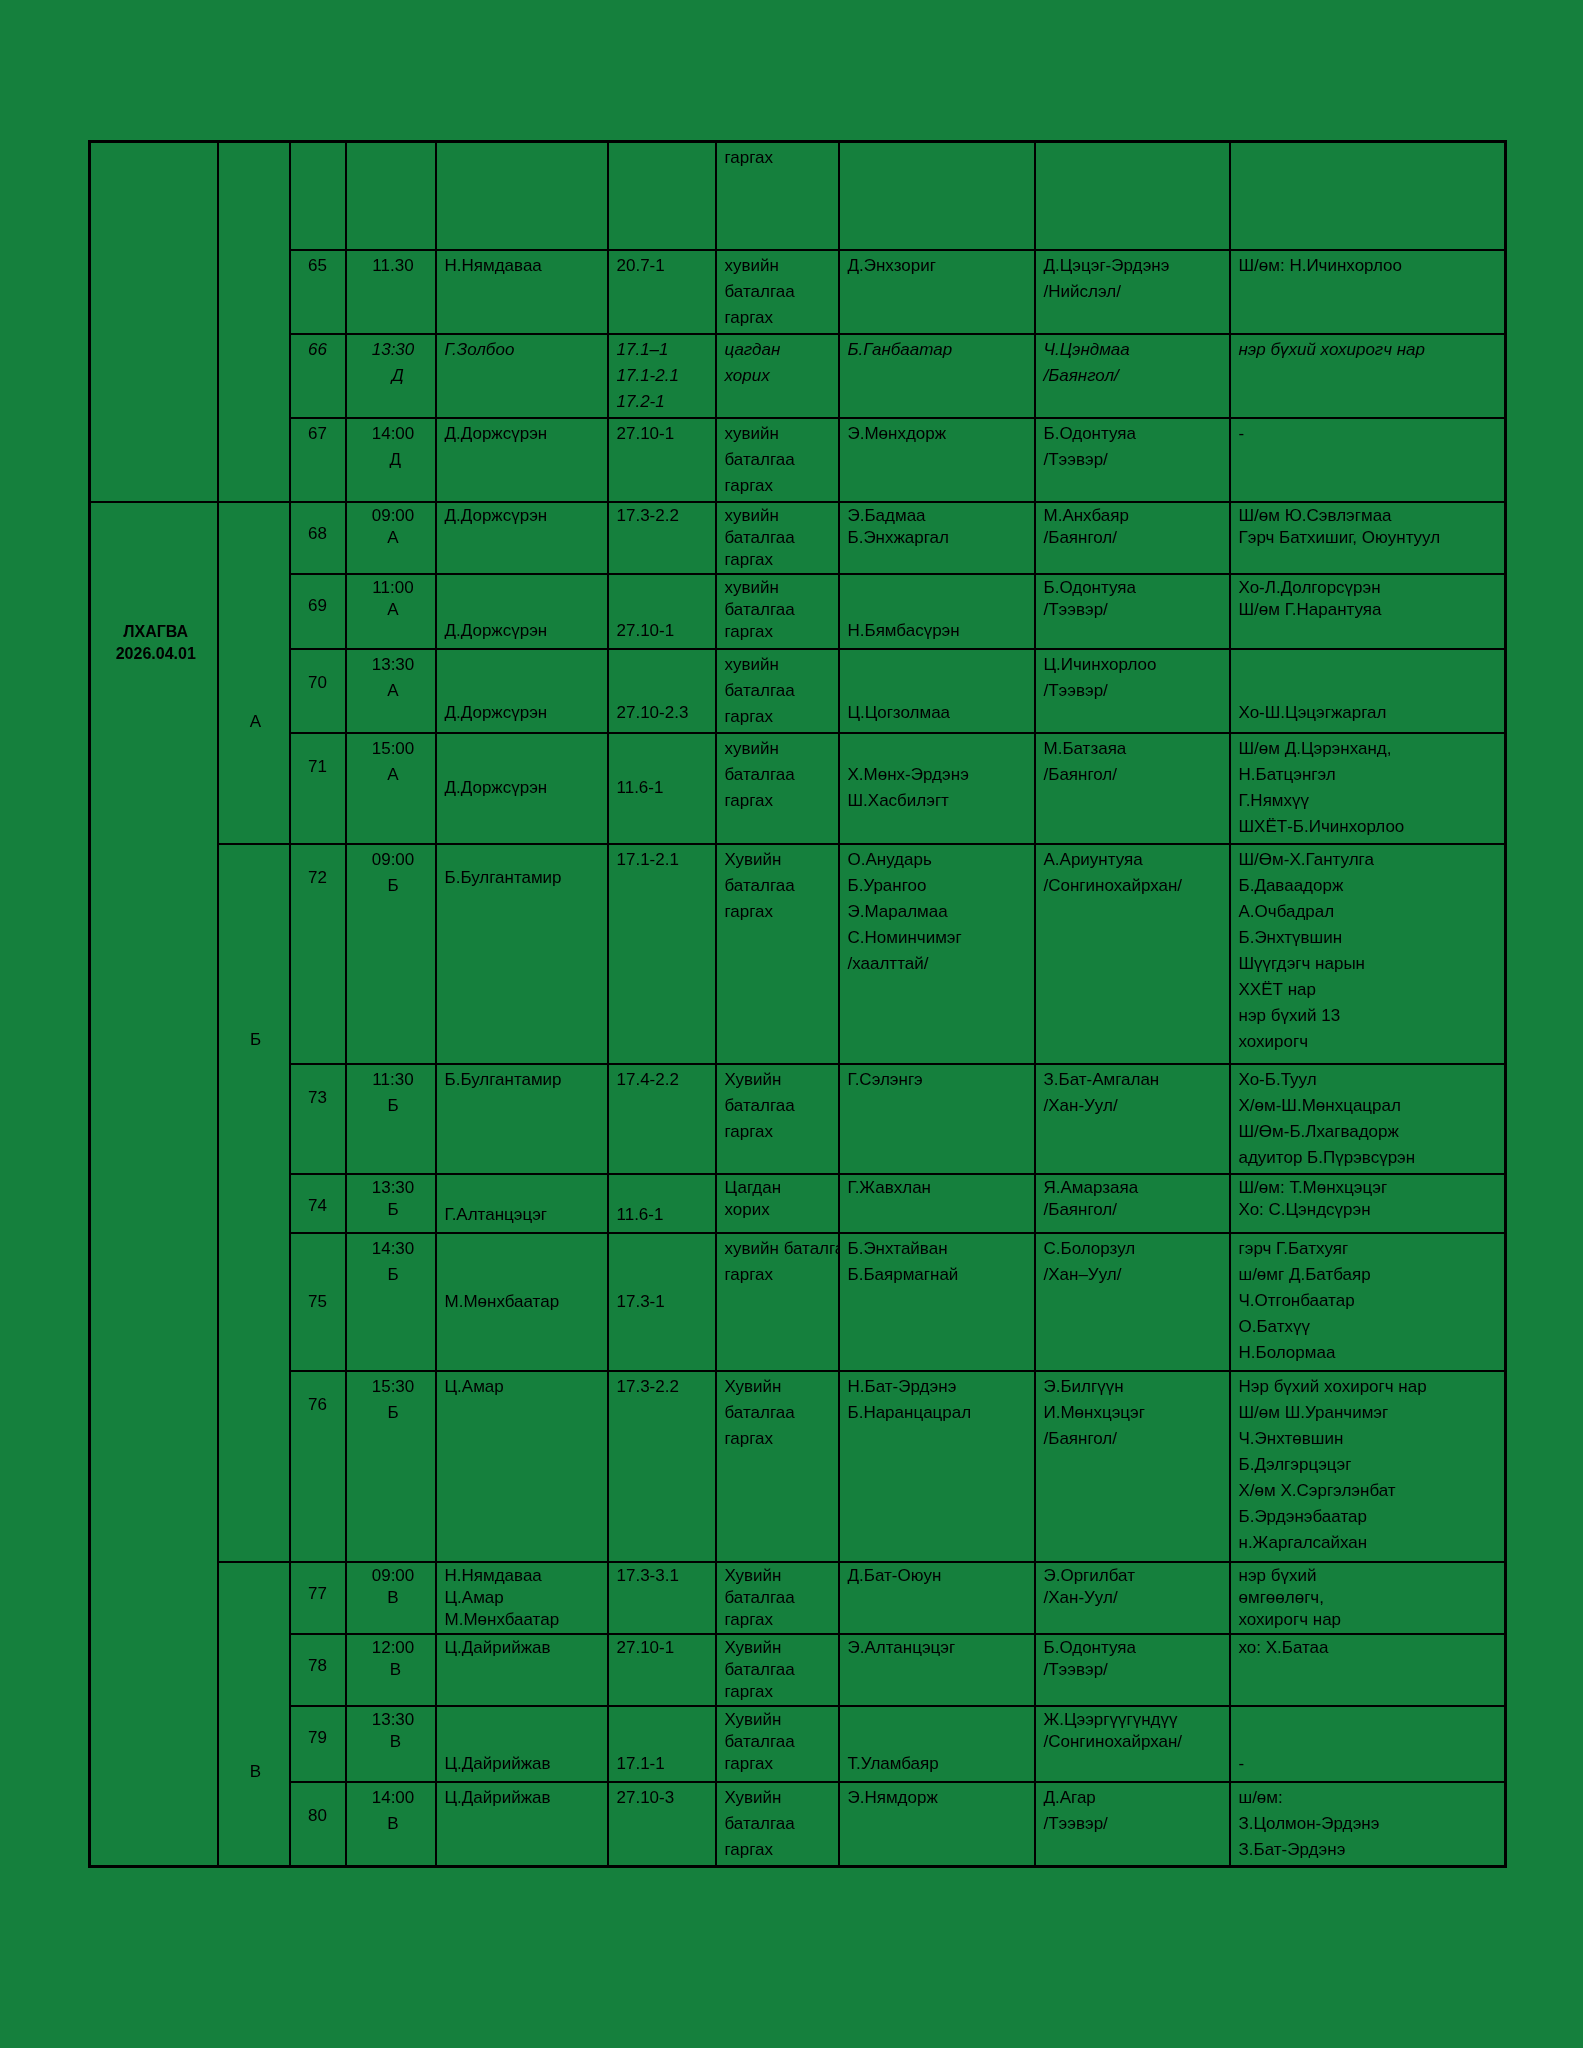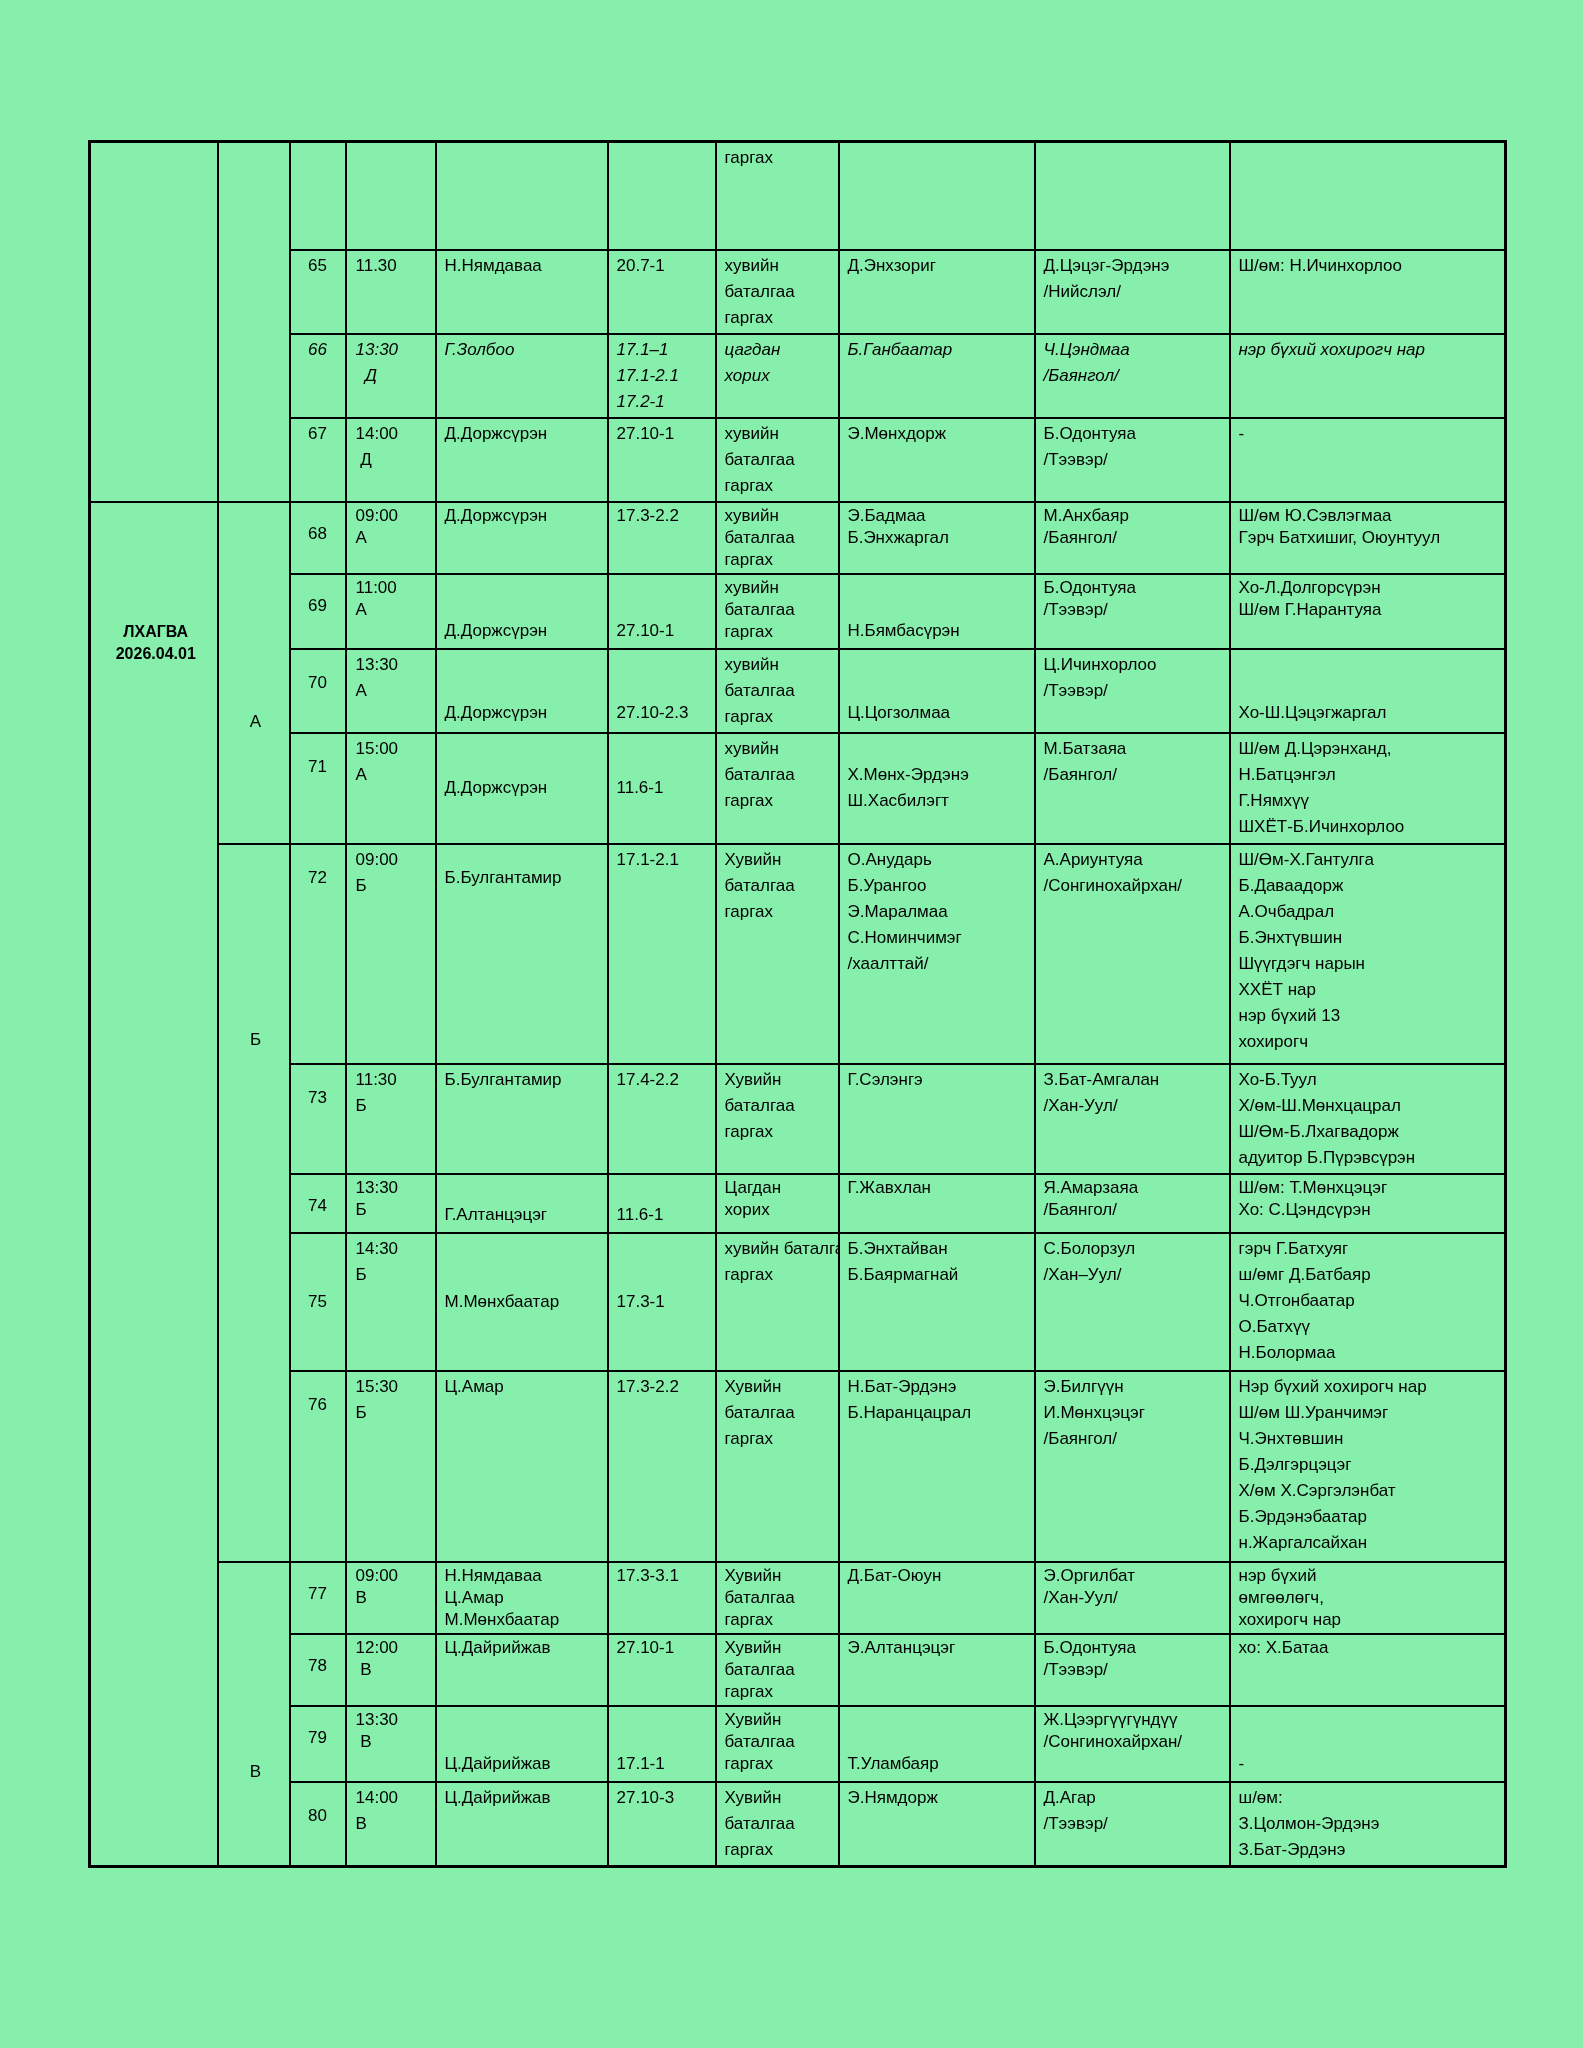--- a/index.html
+++ b/index.html
@@ -13,21 +13,21 @@
     position: relative;
     overflow: hidden;
     font-family: "Liberation Sans", "DejaVu Sans", sans-serif;
     color: #000000;
   }
   .page {
     position: absolute;
     left: 0; top: 0;
     width: 1583px;
     height: 2048px;
-    background: #86efac;
+    background: #15803d;
   }
   .sheet {
     position: absolute;
     left: 88px;
     top: 140px;
   }
   table {
     border-collapse: collapse;
     table-layout: fixed;
     width: 1419px;
@@ -48,21 +48,21 @@
   tr.tight td div {
     line-height: 22px;
     min-height: 22px;
   }
   
   td.vb { vertical-align: bottom; padding-bottom: 6px; }
   td.vc { vertical-align: middle; }
   td.vn { padding-top: 20px; }
   
   td.col-num  { text-align: center; padding-left: 2px; padding-right: 2px; }
-  td.col-time { padding-left: 9px; }
+  td.col-time { padding-left: 9px; text-align: center; }
   td.col-day, td.col-group { text-align: center; }
   
   td[data-name="cell-day-lhagva"] {
     font-weight: bold;
     text-align: center;
     padding-top: 118px;
     font-size: 16px;
   }
   td[data-name="cell-group-a"] { padding-top: 208px; }
   td[data-name="cell-group-b"] { padding-top: 182px; }

